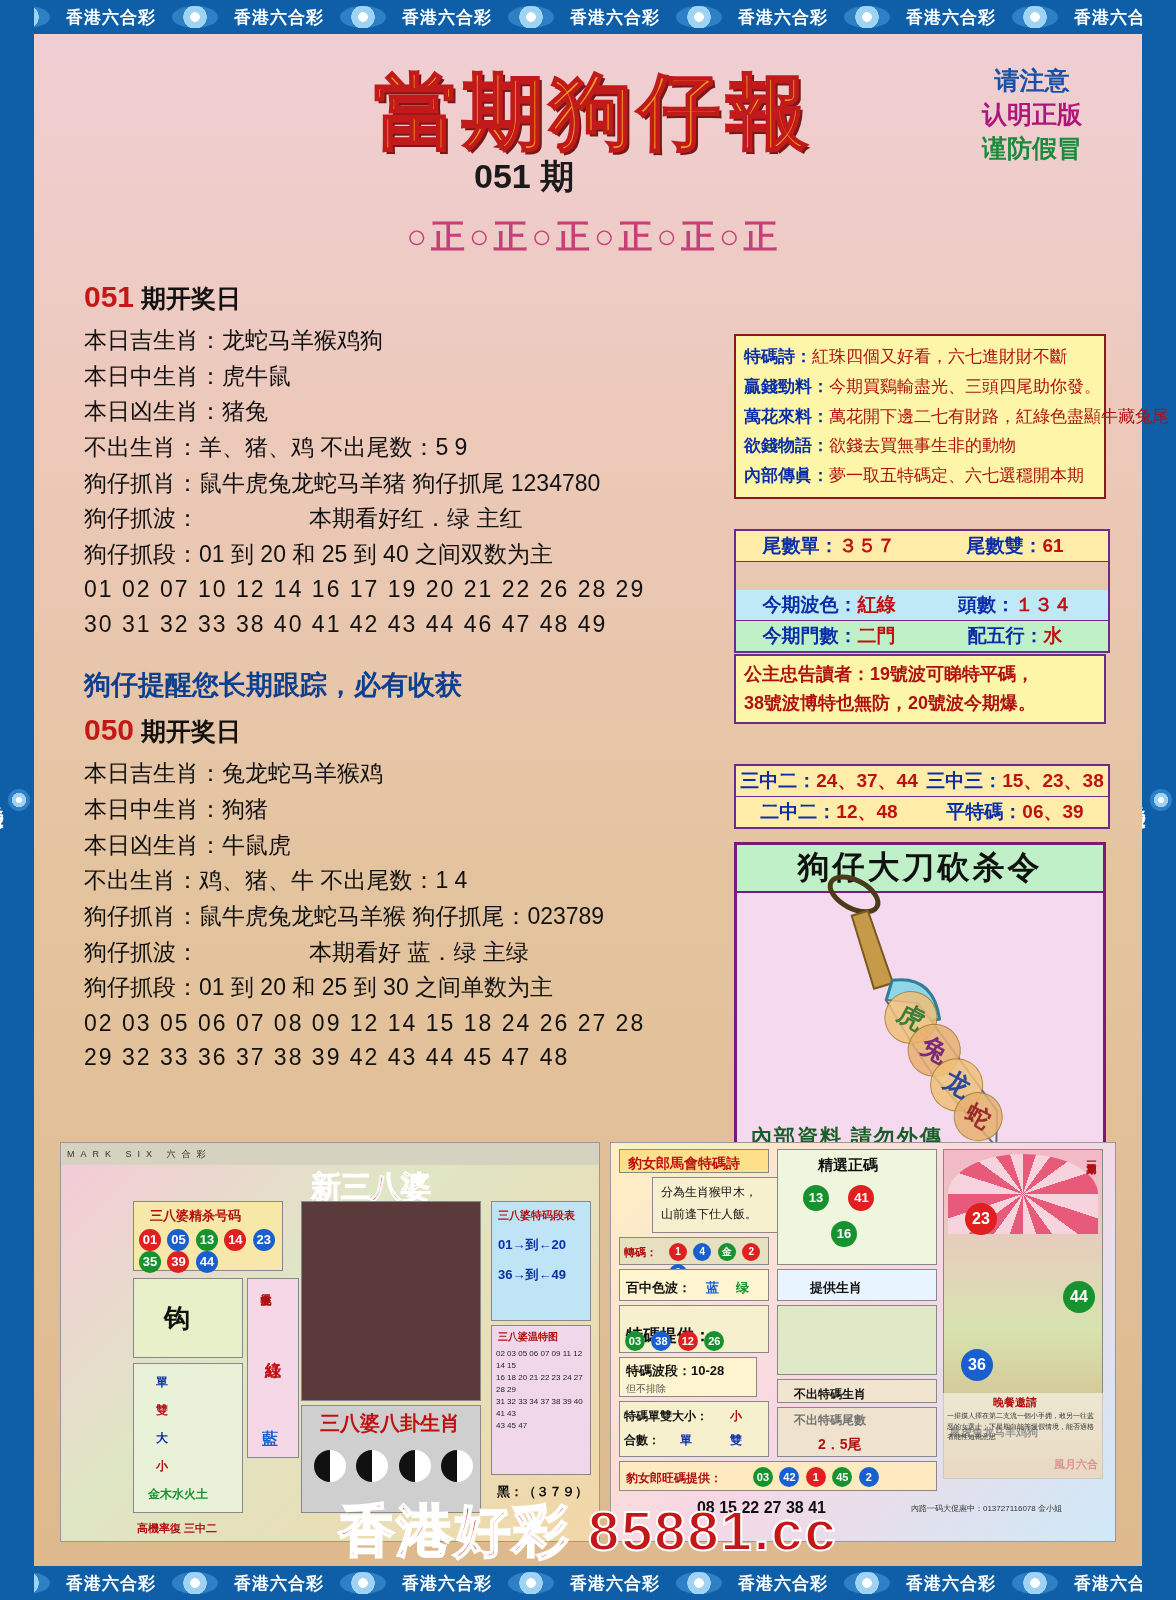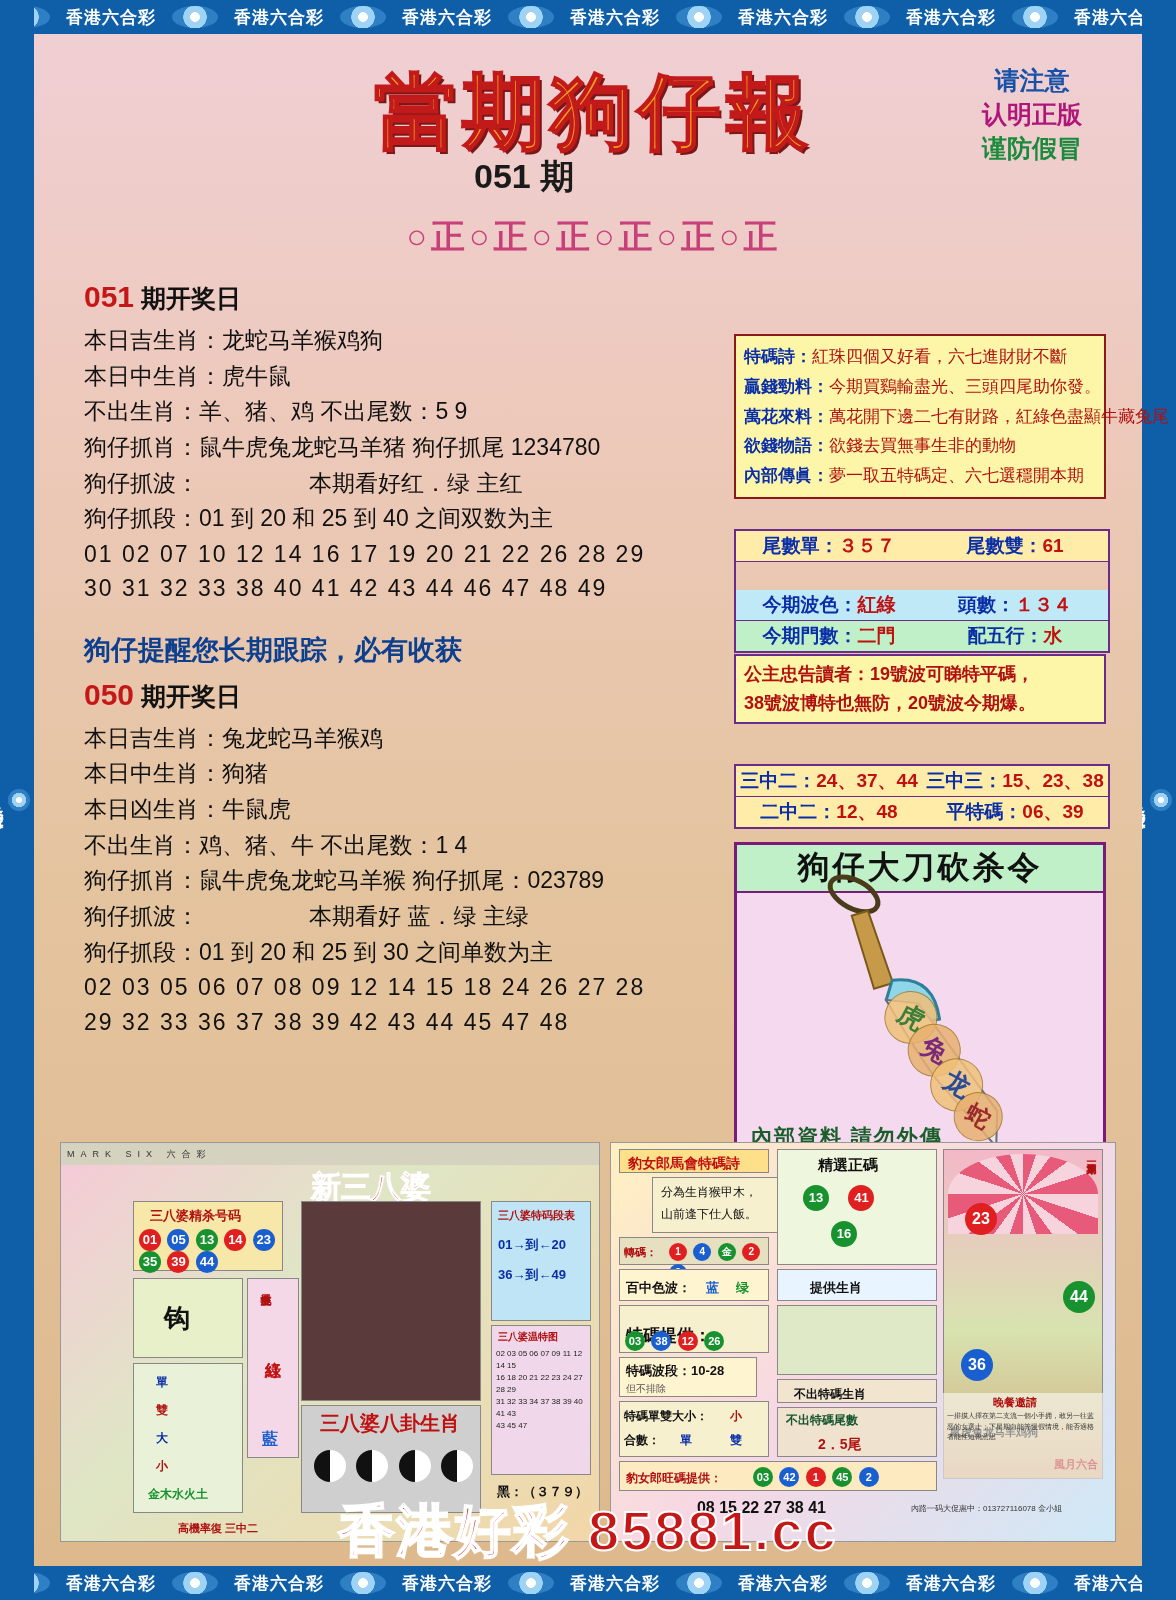--- a/index.html
+++ b/index.html
@@ -219,20 +219,21 @@
 
   <div class="left-col">
 
     <div class="sec-head">
       <span class="num">051</span>
       <span>期开奖日</span>
     </div>
 
     <div class="row"><span class="lbl">本日吉生肖：</span><span class="val">龙蛇马羊猴鸡狗</span></div>
     <div class="row"><span class="lbl">本日中生肖：</span><span class="val">虎牛鼠</span></div>
+    <div class="row"><span class="lbl">本日凶生肖：</span><span class="val">猪兔</span></div>
     <div class="row"><span class="lbl">不出生肖：</span><span class="val">羊、猪、鸡  不出尾数：5   9</span></div>
     <div class="row"><span class="lbl">狗仔抓肖：</span><span class="val">鼠牛虎兔龙蛇马羊猪   狗仔抓尾 1234780</span></div>
     <div class="row"><span class="lbl">狗仔抓波：</span><span class="val" style="margin-left:110px">本期看好红．绿  主红</span></div>
     <div class="row"><span class="lbl">狗仔抓段：</span><span class="val">01 到 20 和 25 到 40 之间双数为主</span></div>
 
     <div class="nums">01 02 07 10 12 14 16 17 19 20 21 22 26 28 29</div>
     <div class="nums">30 31 32 33 38 40 41 42 43 44 46 47 48 49</div>
 
     <div class="remind">狗仔提醒您长期跟踪，必有收获</div>
 
@@ -373,21 +374,21 @@
           <span style="display:inline-block;width:32px;height:32px;border-radius:50%;background:linear-gradient(90deg,#111 50%,#fff 50%);"></span>
         </div>
       </div>
 
       <div class="tile" style="left:430px;top:182px;width:100px;height:150px;background:#f0d8ea;">
         <div class="tl" style="left:6px;top:4px;font-size:10px;font-weight:bold;color:#b01010;">三八婆温特图</div>
         <div class="tl" style="left:4px;top:22px;font-size:8px;color:#222;line-height:1.5;">02 03 05 06 07 09 11 12 14 15<br>16 18 20 21 22 23 24 27 28 29<br>31 32 33 34 37 38 39 40 41 43<br>43 45 47</div>
       </div>
 
       <div class="tl" style="left:436px;top:340px;font-size:13px;font-weight:bold;color:#111;">黑：（３７９）</div>
-      <div class="tl" style="left:76px;top:378px;font-size:11px;font-weight:bold;color:#b01010;margin-left:41px;">高機率復 三中二</div>
+      <div class="tl" style="left:76px;top:378px;font-size:11px;font-weight:bold;color:#b01010;">高機率復 三中二</div>
     </div>
 
     <div class="thumb thumb-b">
       <div class="tile" style="left:8px;top:6px;width:150px;height:24px;background:#ffe08a;">
         <div class="tl" style="left:8px;top:5px;font-size:14px;font-weight:bold;color:#c01010;">豹女郎馬會特碼詩</div>
       </div>
 
       <div class="tile" style="left:8px;top:34px;width:150px;height:56px;background:#f7f0cf;margin-left:33px;">
         <div class="tl" style="left:8px;top:6px;font-size:12px;color:#111;">分為生肖猴甲木，</div>
         <div class="tl" style="left:8px;top:28px;font-size:12px;color:#111;">山前逢下仕人飯。</div>
@@ -448,21 +449,21 @@
 
       <div class="tile" style="left:8px;top:258px;width:150px;height:56px;background:#f7f0cf;">
         <div class="tl" style="left:4px;top:6px;font-size:12px;font-weight:bold;color:#111;">特碼單雙大小：</div>
         <div class="tl" style="left:110px;top:6px;font-size:12px;font-weight:bold;color:#b01010;">小</div>
         <div class="tl" style="left:4px;top:30px;font-size:12px;font-weight:bold;color:#111;">合數：</div>
         <div class="tl" style="left:60px;top:30px;font-size:12px;font-weight:bold;color:#0a2ea8;">單</div>
         <div class="tl" style="left:110px;top:30px;font-size:12px;font-weight:bold;color:#0a2ea8;">雙</div>
       </div>
 
       <div class="tile" style="left:166px;top:264px;width:160px;height:50px;background:#efe3cf;">
-        <div class="tl" style="left:8px;top:4px;font-size:12px;font-weight:bold;color:#14532d;">不出特碼尾數</div>
+        <div class="tl" style="left:16px;top:4px;font-size:12px;font-weight:bold;color:#737373;">不出特碼尾數</div>
         <div class="tl" style="left:40px;top:28px;font-size:14px;font-weight:bold;color:#b01010;">2．5尾</div>
       </div>
 
       <div class="tile" style="left:332px;top:6px;width:160px;height:330px;background:linear-gradient(180deg,#f3b8c8,#d8e3b0 55%,#cfa97a);">
         <div style="position:absolute;left:4px;top:4px;width:150px;height:80px;border-radius:100% 100% 0 0;background:repeating-conic-gradient(#e85a7a 0 18deg,#f7d4dd 18deg 36deg);"></div>
         <div class="tl" style="right:4px;top:6px;font-size:10px;font-weight:bold;color:#b01010;writing-mode:vertical-rl;">第零五一期</div>
         <span class="ball r" style="position:absolute;left:20px;top:52px;width:32px;height:32px;line-height:32px;font-size:16px;">23</span>
         <span class="ball g" style="position:absolute;right:6px;top:130px;width:32px;height:32px;line-height:32px;font-size:16px;">44</span>
         <span class="ball b" style="position:absolute;left:16px;top:198px;width:32px;height:32px;line-height:32px;font-size:16px;">36</span>
         <div class="tl" style="left:6px;bottom:38px;font-size:11px;font-weight:bold;color:#111;">鼠虎兔龙马羊鸡狗</div>

